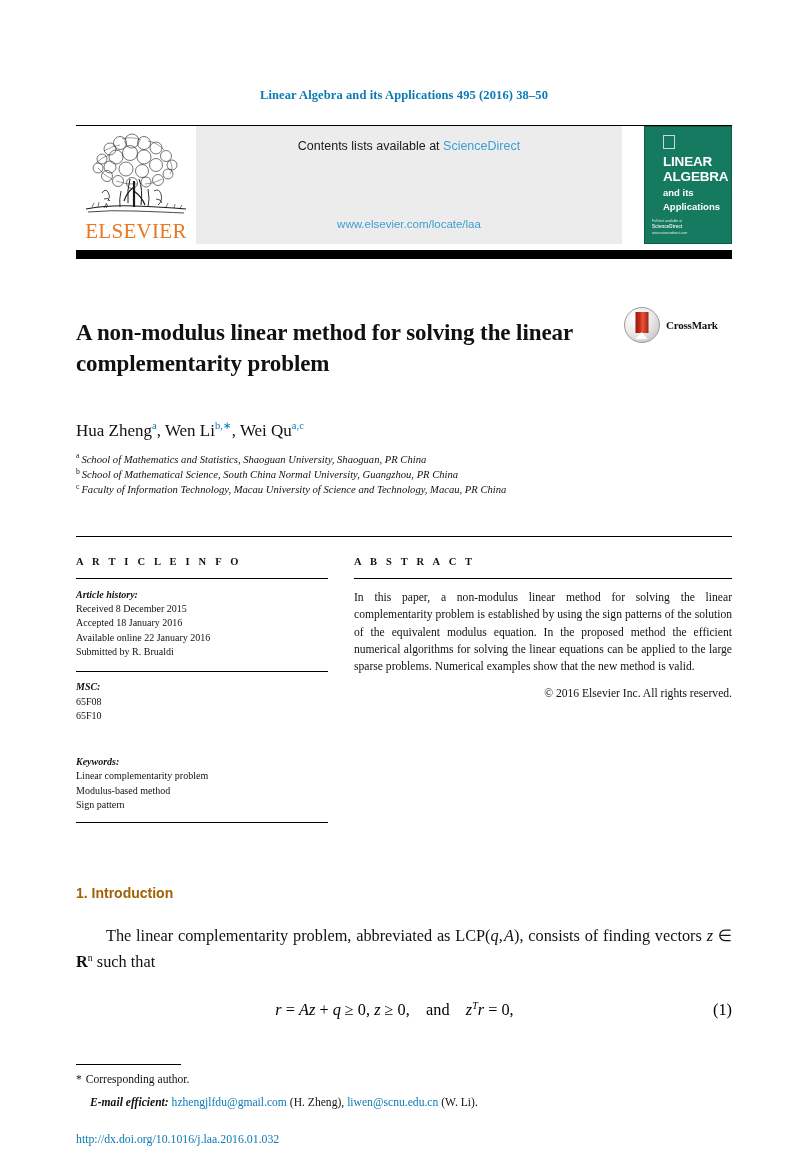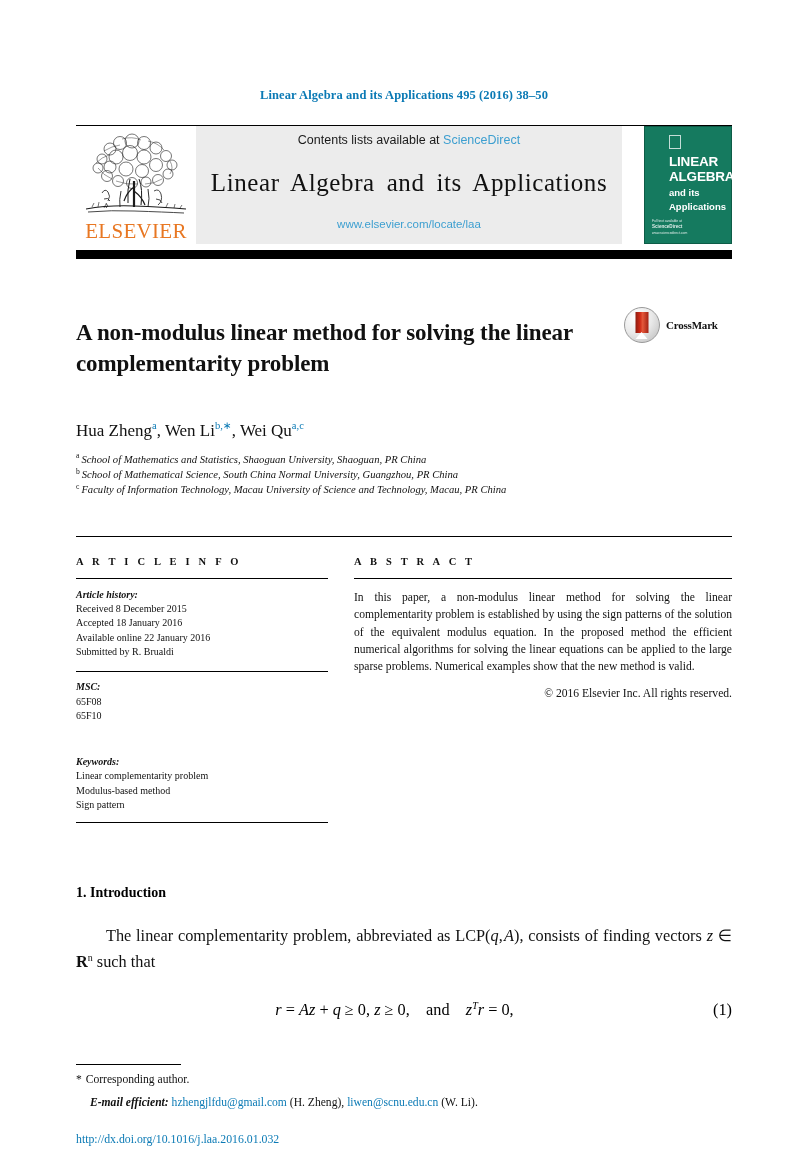--- a/index.html
+++ b/index.html
@@ -71,21 +71,21 @@
     letter-spacing: 0.3px;
     line-height: 1;
   }
   .journal-band {
     flex: 1 1 auto;
     background: #ececec;
     display: flex;
     flex-direction: column;
     align-items: center;
     justify-content: space-between;
-    padding: 7px 0 14px 0;
+    padding: 13px 0 14px 0;
     box-sizing: border-box;
   }
   .contents-line {
     font-family: "Liberation Sans", sans-serif;
     font-size: 12.5px;
     color: #1a1a1a;
   }
   .contents-line .sd {
     color: #3d9fd0;
   }
@@ -102,21 +102,21 @@
     font-size: 11.5px;
     color: #3d9fd0;
   }
   .cover-thumb {
     width: 88px;
     flex: 0 0 88px;
     margin-left: 22px;
     background: #157a5f;
     border: 1px solid #0d5c47;
     box-sizing: border-box;
-    padding: 8px 24px;
+    padding: 8px 18px;
     display: flex;
     flex-direction: column;
     color: #ffffff;
     position: relative;
   }
   .cover-mark {
     width: 10px;
     height: 12px;
     border: 1px solid rgba(255,255,255,.75);
     margin-bottom: 5px;
@@ -297,25 +297,25 @@
   .abstract-copy {
     text-align: right;
     font-family: "Liberation Serif", serif;
     font-size: 11.6px;
     margin-top: 11px;
     color: #111;
   }
 
   
   .section-title {
-    font-family: Liberation Serif, serif;
+    font-family: Liberation Sans, sans-serif;
     font-weight: bold;
     font-size: 14px;
     margin-top: 62px;
-    color: #000000;
+    color: #a16207;
   }
   .body-par {
     font-family: "Liberation Serif", serif;
     font-size: 16.3px;
     line-height: 1.55;
     margin-top: 22px;
     text-indent: 30px;
     color: #111;
     text-align: justify;
   }
@@ -441,21 +441,20 @@
             </g>
           </svg>
         </div>
         <div class="elsevier-word">ELSEVIER</div>
       </div>
 
       <div class="journal-band">
         <div class="contents-line">
           <span>Contents lists available at </span><span class="sd">ScienceDirect</span>
         </div>
-        <div class="journal-name">Linear Algebra and its Applications</div>
         <div class="journal-url">www.elsevier.com/locate/laa</div>
       </div>
 
       <div class="cover-thumb">
         <div class="cover-mark"></div>
         <div class="cover-t1">LINEAR</div>
         <div class="cover-t1">ALGEBRA</div>
         <div class="cover-t2">and its</div>
         <div class="cover-t2">Applications</div>
         <div class="cover-foot">

